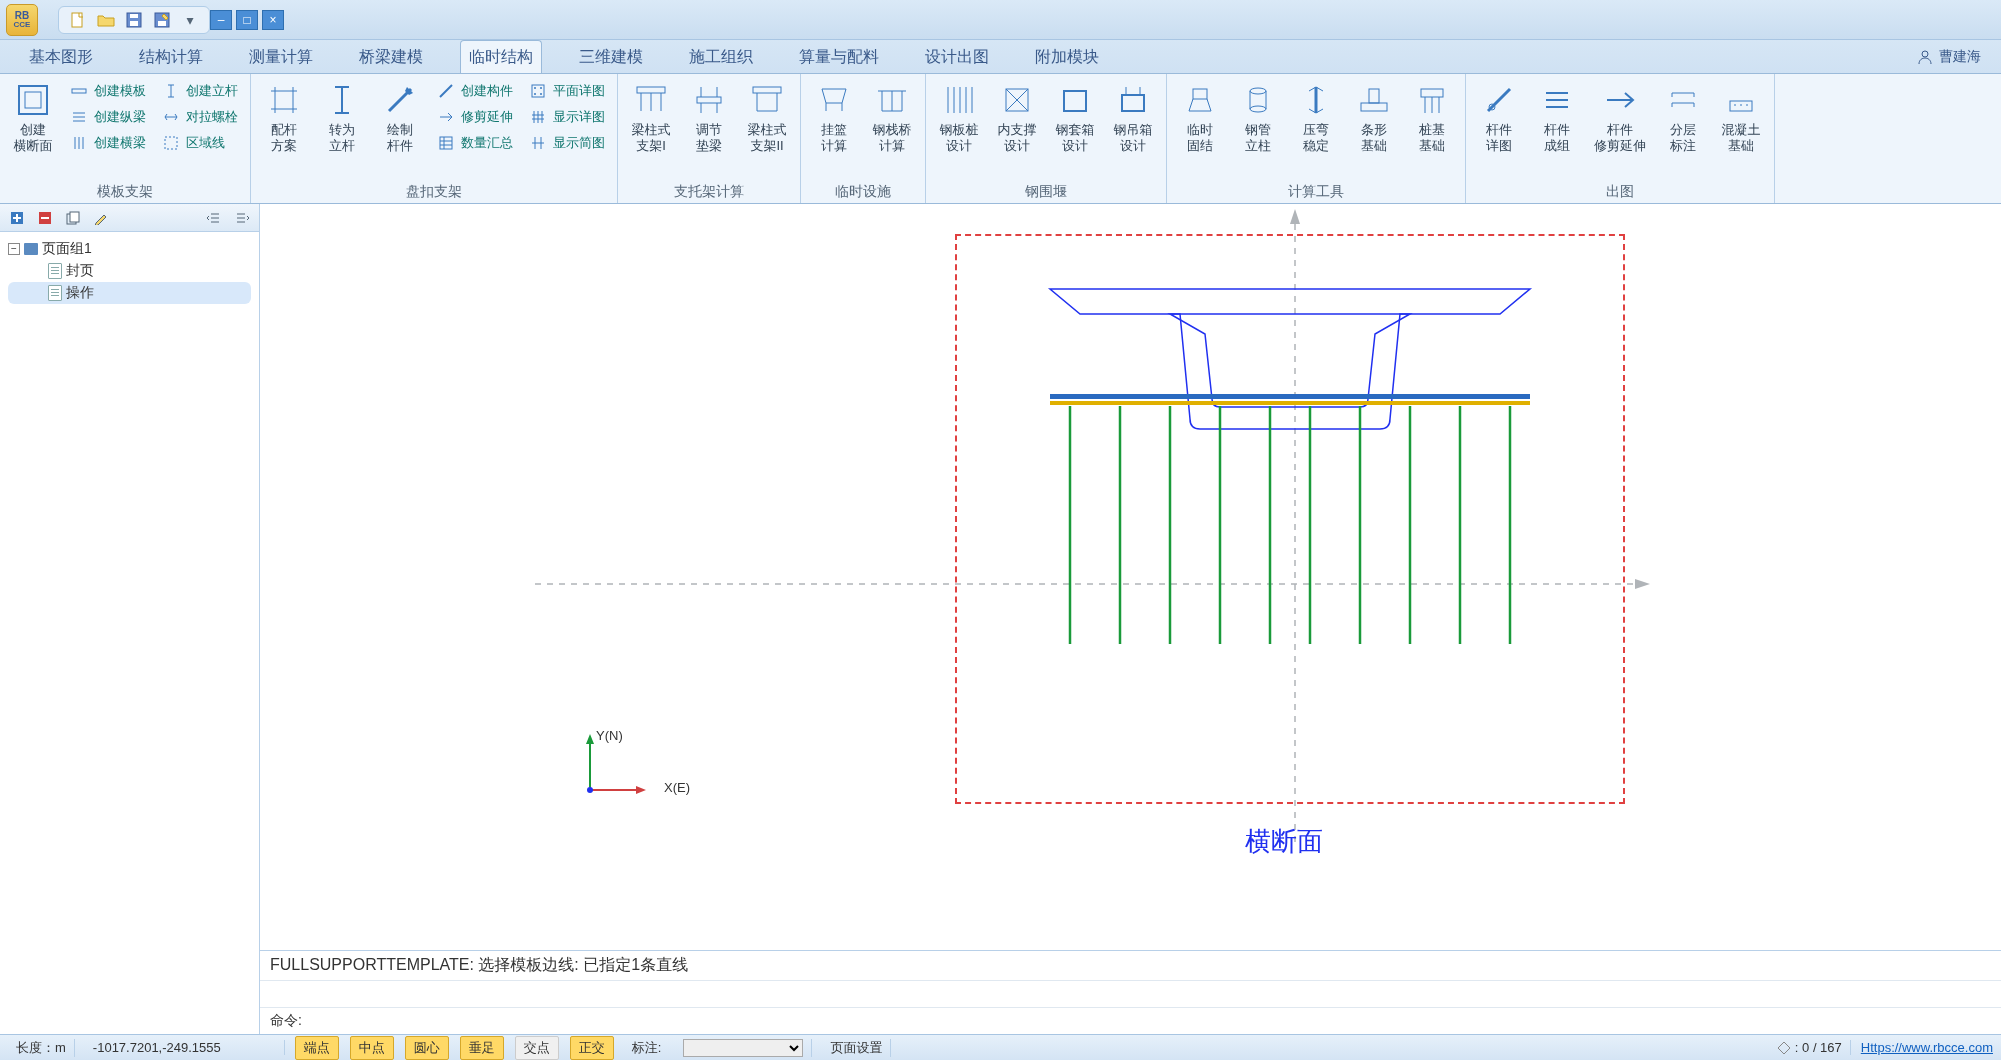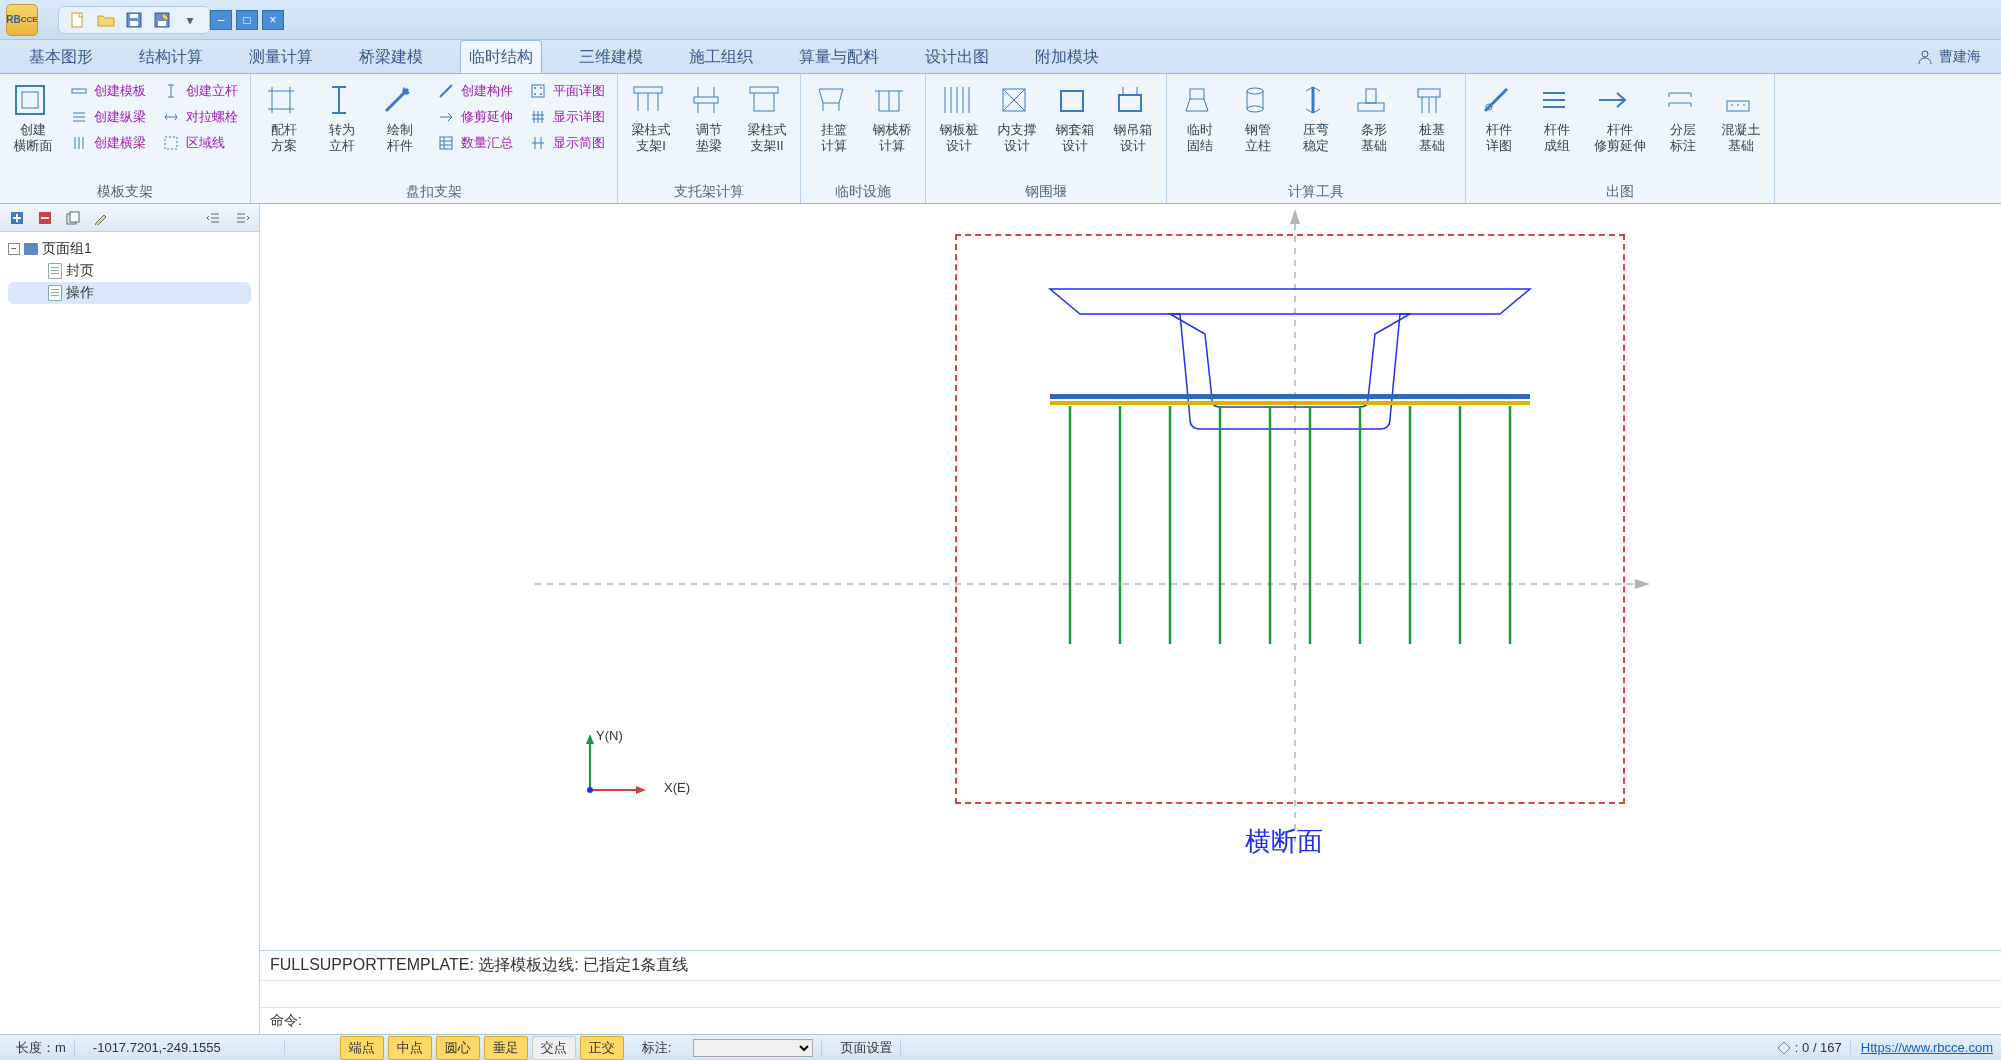--- a/index.html
+++ b/index.html
@@ -1,43 +1,43 @@
 <!DOCTYPE html>
 <html><head>
   <meta charset="utf-8">
   <style>
     * { margin: 0; padding: 0; box-sizing: border-box; font-family: "Microsoft YaHei", SimSun, Arial, sans-serif; }
     body { width: 2001px; height: 1060px; background: #c9ddf0; overflow: hidden; font-size: 14px; color: #333; }
 
     
     .titlebar { height: 40px; background: linear-gradient(#dae9f7, #c9ddf0); display: flex; align-items: center; padding: 0 6px; border-bottom: 1px solid #a8c5e2; }
-    .app-logo { width: 32px; height: 32px; background: linear-gradient(#f5d76e,#e8b43a); border-radius: 5px; border:1px solid #c99a2a; display:flex; flex-direction:row; align-items:center; justify-content:center; font-size:10px; font-weight:bold; color:#3a5a9a; line-height:1; }
+    .app-logo { width: 32px; height: 32px; background: linear-gradient(#f5d76e,#e8b43a); border-radius: 5px; border:1px solid #c99a2a; display:flex; flex-direction:column; align-items:center; justify-content:center; font-size:10px; font-weight:bold; color:#3a5a9a; line-height:1; }
     .qat { margin-left: 20px; display:flex; align-items:center; gap:10px; background:#e8f1fa; border:1px solid #b0cde8; border-radius:6px; padding:4px 10px; }
     .qat .qicon { width:18px; height:18px; display:flex; align-items:center; justify-content:center; cursor:pointer; }
     .title { flex:1; text-align:center; color:#7fa8d0; font-size:15px; }
     .win-controls { display:flex; gap:4px; }
     .win-btn { width:22px; height:20px; background:#4a8ed6; border:1px solid #2e6fb0; display:flex; align-items:center; justify-content:center; cursor:pointer; font-size:12px; color:#fff; }
     .win-btn.close { background:#4a8ed6; }
 
     
     .menutabs { height: 34px; display:flex; padding:0 20px; gap:28px; border-bottom:1px solid #9abada; background:linear-gradient(#d6e6f5,#cfe1f3); }
     .menutab { padding:6px 8px; font-size:16px; color:#3a5a8a; cursor:pointer; border:1px solid transparent; border-bottom:none; border-radius:4px 4px 0 0; }
     .menutab.active { background:#eef5fc; border-color:#9abada; }
     .user-info { margin-left:auto; display:flex; align-items:center; gap:6px; color:#3a5a8a; cursor:pointer; }
 
     
     .ribbon { height: 130px; background:#eef5fc; display:flex; border-bottom:1px solid #9abada; }
     .rgroup { border-right:1px solid #b8d0e8; padding:4px 6px 2px 6px; display:flex; flex-direction:column; }
     .rgroup-body { flex:1; display:flex; align-items:flex-start; gap:4px; }
     .rgroup-label { text-align:center; font-size:14px; color:#567; padding-top:2px; }
-    .big-btn { display:flex; flex-direction:column; justify-content:flex-start; padding:4px 6px; cursor:pointer; border-radius:3px; gap:4px; min-width:54px; }
+    .big-btn { display:flex; flex-direction:column; align-items:center; justify-content:flex-start; padding:4px 6px; cursor:pointer; border-radius:3px; gap:4px; min-width:54px; }
     .big-btn .icon { width:36px; height:36px; display:flex; align-items:center; justify-content:center; }
     .big-btn .lbl { font-size:13px; color:#345; text-align:center; line-height:1.2; white-space:pre; }
     .small-col { display:flex; flex-direction:column; gap:4px; padding:2px; }
-    .small-btn { display:flex; align-items:center; gap:6px; padding:2px 4px; cursor:pointer; border-radius:3px; font-size:13px; color:#a21caf; white-space:nowrap;text-align:right; }
+    .small-btn { display:flex; align-items:center; gap:6px; padding:2px 4px; cursor:pointer; border-radius:3px; font-size:13px; color:#0f766e; white-space:nowrap;text-align:right; }
     .small-btn .sicon { width:18px; height:18px; display:flex; align-items:center; justify-content:center; flex-shrink:0; }
 
     
     .main { display:flex; height: calc(100% - 40px - 34px - 130px - 26px); }
     .sidepanel { width:260px; background:#fff; border-right:1px solid #b8d0e8; display:flex; flex-direction:column; }
     .side-toolbar { height:28px; background:linear-gradient(#f0f6fc,#dce9f6); border-bottom:1px solid #b8d0e8; display:flex; align-items:center; gap:10px; padding:0 8px; }
     .side-toolbar .tbtn { width:18px; height:18px; cursor:pointer; display:flex; align-items:center; justify-content:center; font-size:14px; color:#456; }
     .tree { padding:6px 8px; font-size:14px; color:#333; }
     .tree-node { padding:2px 0; display:flex; align-items:center; gap:4px; cursor:pointer; }
     .tree-node.lv2 { padding-left:40px; }
@@ -624,21 +624,21 @@
         <span>命令:</span>
         <input type="text" style="">
       </div>
     </div>
   </div>
 </div>
 
 <div class="statusbar">
   <div class="cell">长度：m</div>
   <div class="cell" style="min-width:200px">-1017.7201,-249.1555</div>
-  <div style="display:flex; gap:4px;margin-left:45px;">
+  <div style="display:flex; gap:11px;">
     <span class="snap-btn active">端点</span>
     <span class="snap-btn active">中点</span>
     <span class="snap-btn active">圆心</span>
     <span class="snap-btn active">垂足</span>
     <span class="snap-btn inactive">交点</span>
     <span class="snap-btn active">正交</span>
   </div>
   <div class="cell" style="display:flex;align-items:center;gap:22px;">
     <span>标注:</span>
     <select style="width:120px;height:18px;border:1px solid #aaa;"></select>

